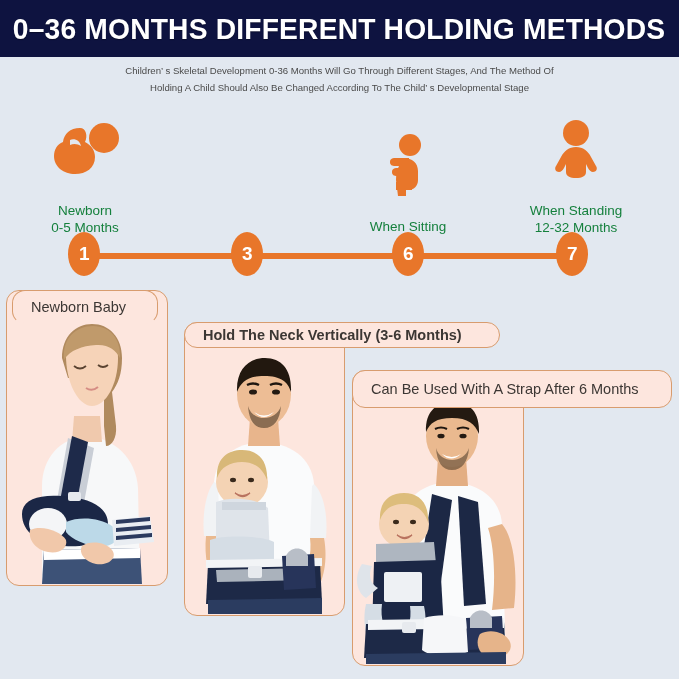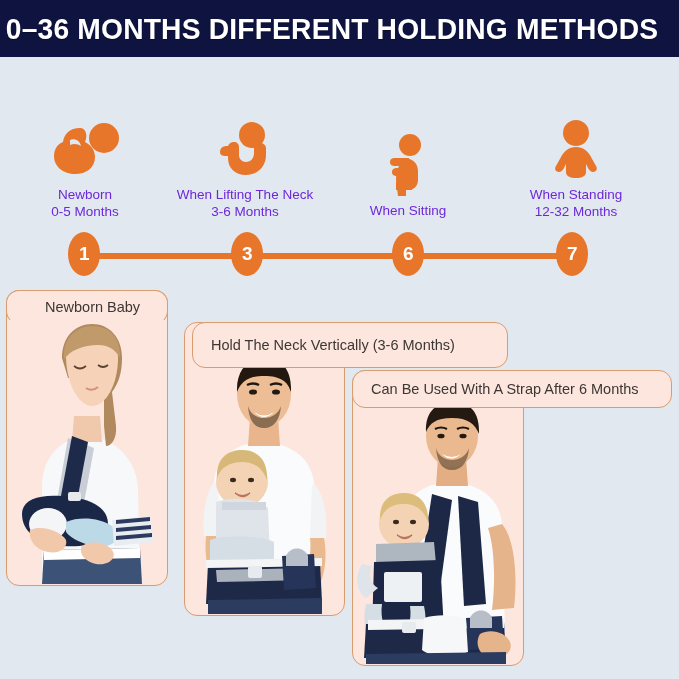--- a/index.html
+++ b/index.html
@@ -23,21 +23,21 @@
 
   
   .header-banner {
     position: absolute;
     left: 0; top: 0;
     width: 679px;
     height: 57px;
     background: #0e1340;
     display: flex;
     align-items: center;
-    justify-content: flex-end;
+    justify-content: center;
   }
   .header-title {
     color: #ffffff;
     font-family: "Liberation Sans Narrow", "Liberation Sans", sans-serif;
     font-weight: bold;
     font-size: 30px;
     letter-spacing: 0.2px;
     transform: scaleX(0.94);
     white-space: nowrap;
     text-shadow: 0 1px 1px rgba(0,0,0,0.35);
@@ -67,22 +67,22 @@
     position: absolute;
     text-align: center;
   }
   .stage-icon {
     height: 62px;
     display: flex;
     align-items: flex-end;
     justify-content: center;
   }
   .stage-label {
-    margin-top: 6px;
-    color: #6d28d9;
+    margin-top: 22px;
+    color: #15803d;
     font-size: 13.5px;
     line-height: 17px;
     white-space: nowrap;
   }
   .stage-label .l2 { display: block; }
 
   
   .timeline {
     position: absolute;
     left: 0; top: 232px;
@@ -144,54 +144,42 @@
 </style>
 </head>
 <body>
 
 <div id="page">
 
   <div class="header-banner">
     <div class="header-title">0–36 MONTHS DIFFERENT HOLDING METHODS</div>
   </div>
 
+  <div class="subtitle">
+    <div>Children’ s Skeletal Development 0-36 Months Will Go Through Different Stages, And The Method Of</div>
+    <div>Holding A Child Should Also Be Changed According To The Child’ s Developmental Stage</div>
+  </div>
 
   <div class="stages">
 
     <div class="stage" style="left:10px; top:0; width:150px;">
       <div class="stage-icon">
         <svg width="74" height="58" viewBox="0 0 74 58">
           <circle cx="56" cy="16" r="15" fill="#e8762a"></circle>
           <path d="M32 6 C22 6 16 12 15 20 C9 22 6 28 6 34 C6 45 16 52 27 52 C38 52 47 46 47 35
                    C47 28 43 23 37 20 C40 14 38 6 32 6 Z" fill="#e8762a"></path>
           <path d="M22 18 C27 16 32 19 33 24 C30 22 26 21 22 23 Z" fill="#e2e8f0"></path>
         </svg>
       </div>
       <div class="stage-label">
         <span>Newborn</span>
         <span class="l2">0-5 Months</span>
       </div>
     </div>
 
-    <div class="stage" style="left:160px; top:0; width:170px;">
-      <div class="stage-icon">
-        <svg width="66" height="58" viewBox="0 0 66 58">
-          <circle cx="40" cy="13" r="13" fill="#e8762a"></circle>
-          <path d="M16 25 C16 22 19 20 22 20 C25 20 27 22 27 25 L27 33
-                   C27 37 30 40 34 40 C39 40 42 36 42 31 L42 26
-                   C42 23 45 21 48 21 C51 21 54 23 54 26 L54 33
-                   C54 45 45 53 34 53 C23 53 16 46 16 36 Z" fill="#e8762a"></path>
-          <path d="M8 30 C8 26 11 24 15 24 L21 24 L21 34 L14 34 C10 34 8 33 8 30 Z" fill="#e8762a"></path>
-        </svg>
-      </div>
-      <div class="stage-label">
-        <span>When Lifting The Neck</span>
-        <span class="l2">3-6 Months</span>
-      </div>
-    </div>
 
     <div class="stage" style="left:333px; top:16px; width:150px;">
       <div class="stage-icon">
         <svg width="52" height="62" viewBox="0 0 52 62">
           <circle cx="28" cy="11" r="11" fill="#e8762a"></circle>
           <path d="M22 24 C30 24 36 29 36 37 L36 46 C36 52 32 56 26 56 L24 56 L24 62
                    L16 62 L14 46 C14 40 15 36 17 32 C18 28 19 24 22 24 Z" fill="#e8762a"></path>
           <path d="M8 28 C8 25 10 24 13 24 L27 24 L27 32 L13 32 C10 32 8 31 8 28 Z" fill="#e8762a"></path>
           <path d="M10 38 C10 35 12 34 15 34 L27 34 L27 42 L15 42 C12 42 10 41 10 38 Z" fill="#e8762a"></path>
           <path d="M14 48 L30 48 L30 56 L14 56 Z" fill="#e8762a"></path>
@@ -268,21 +256,21 @@
       <path d="M108 202 L142 199 L142 203 L108 206 Z" fill="#2b3a5e"></path>
       <path d="M108 210 L143 207 L143 211 L108 214 Z" fill="#2b3a5e"></path>
       <path d="M108 218 L144 215 L144 219 L108 222 Z" fill="#2b3a5e"></path>
 
       <path d="M22 212 C20 222 28 232 40 234 C52 236 60 230 58 222 C54 214 34 206 22 212 Z" fill="#f1c8aa"></path>
       <path d="M74 228 C82 222 98 224 104 232 C110 240 100 248 88 246 C78 244 70 236 74 228 Z" fill="#f1c8aa"></path>
 
       <rect x="60" y="174" width="13" height="9" rx="2" fill="#e6e9ee"></rect>
     </svg>
   </div>
-  <div class="card-head" style="left:6px; top:290px; width:162px; height:34px; border-bottom-color:#fde6de;padding-left:20px;">
+  <div class="card-head" style="left:12px; top:290px; width:146px; height:34px; border-bottom-color:#fde6de;">
     <span>Newborn Baby</span>
   </div>
 
   <div class="card" style="left:184px; top:322px; width:161px; height:294px;"></div>
   <div class="card-photo" style="left:186px; top:350px; width:157px; height:264px; border-radius:0 0 12px 12px;">
     <svg width="157" height="264" viewBox="0 0 157 264">
       <rect width="157" height="264" fill="#fde6de"></rect>
 
       <path d="M30 264 L28 132 C30 108 48 94 74 92 C104 92 126 108 128 134 L130 264 Z" fill="#fafbfc"></path>
 
@@ -331,21 +319,21 @@
       <path d="M20 210 L136 208 L136 216 L20 218 Z" fill="#f2f4f6"></path>
 
       <path d="M96 206 L128 204 L130 238 L98 240 Z" fill="#27345a"></path>
       <path d="M100 206 C104 196 118 196 122 206 L122 216 L100 216 Z" fill="#b8bec7"></path>
 
       <rect x="62" y="216" width="14" height="12" rx="2" fill="#e7eaee"></rect>
 
       <path d="M22 250 L136 248 L136 264 L22 264 Z" fill="#2b3c60"></path>
     </svg>
   </div>
-  <div class="card-head" style="left:192px; top:322px; width:316px; height:46px;">
+  <div class="card-head" style="left:184px; top:322px; width:316px; height:26px;font-weight:bold;">
     <span>Hold The Neck Vertically (3-6 Months)</span>
   </div>
 
   <div class="card" style="left:352px; top:370px; width:172px; height:296px;"></div>
   <div class="card-photo" style="left:354px; top:398px; width:168px; height:266px; border-radius:0 0 12px 12px;">
     <svg width="168" height="266" viewBox="0 0 168 266">
       <rect width="168" height="266" fill="#fde6de"></rect>
 
       <path d="M52 266 L48 124 C50 100 68 86 94 84 C124 84 146 100 148 126 L152 266 Z" fill="#fafbfc"></path>
 

